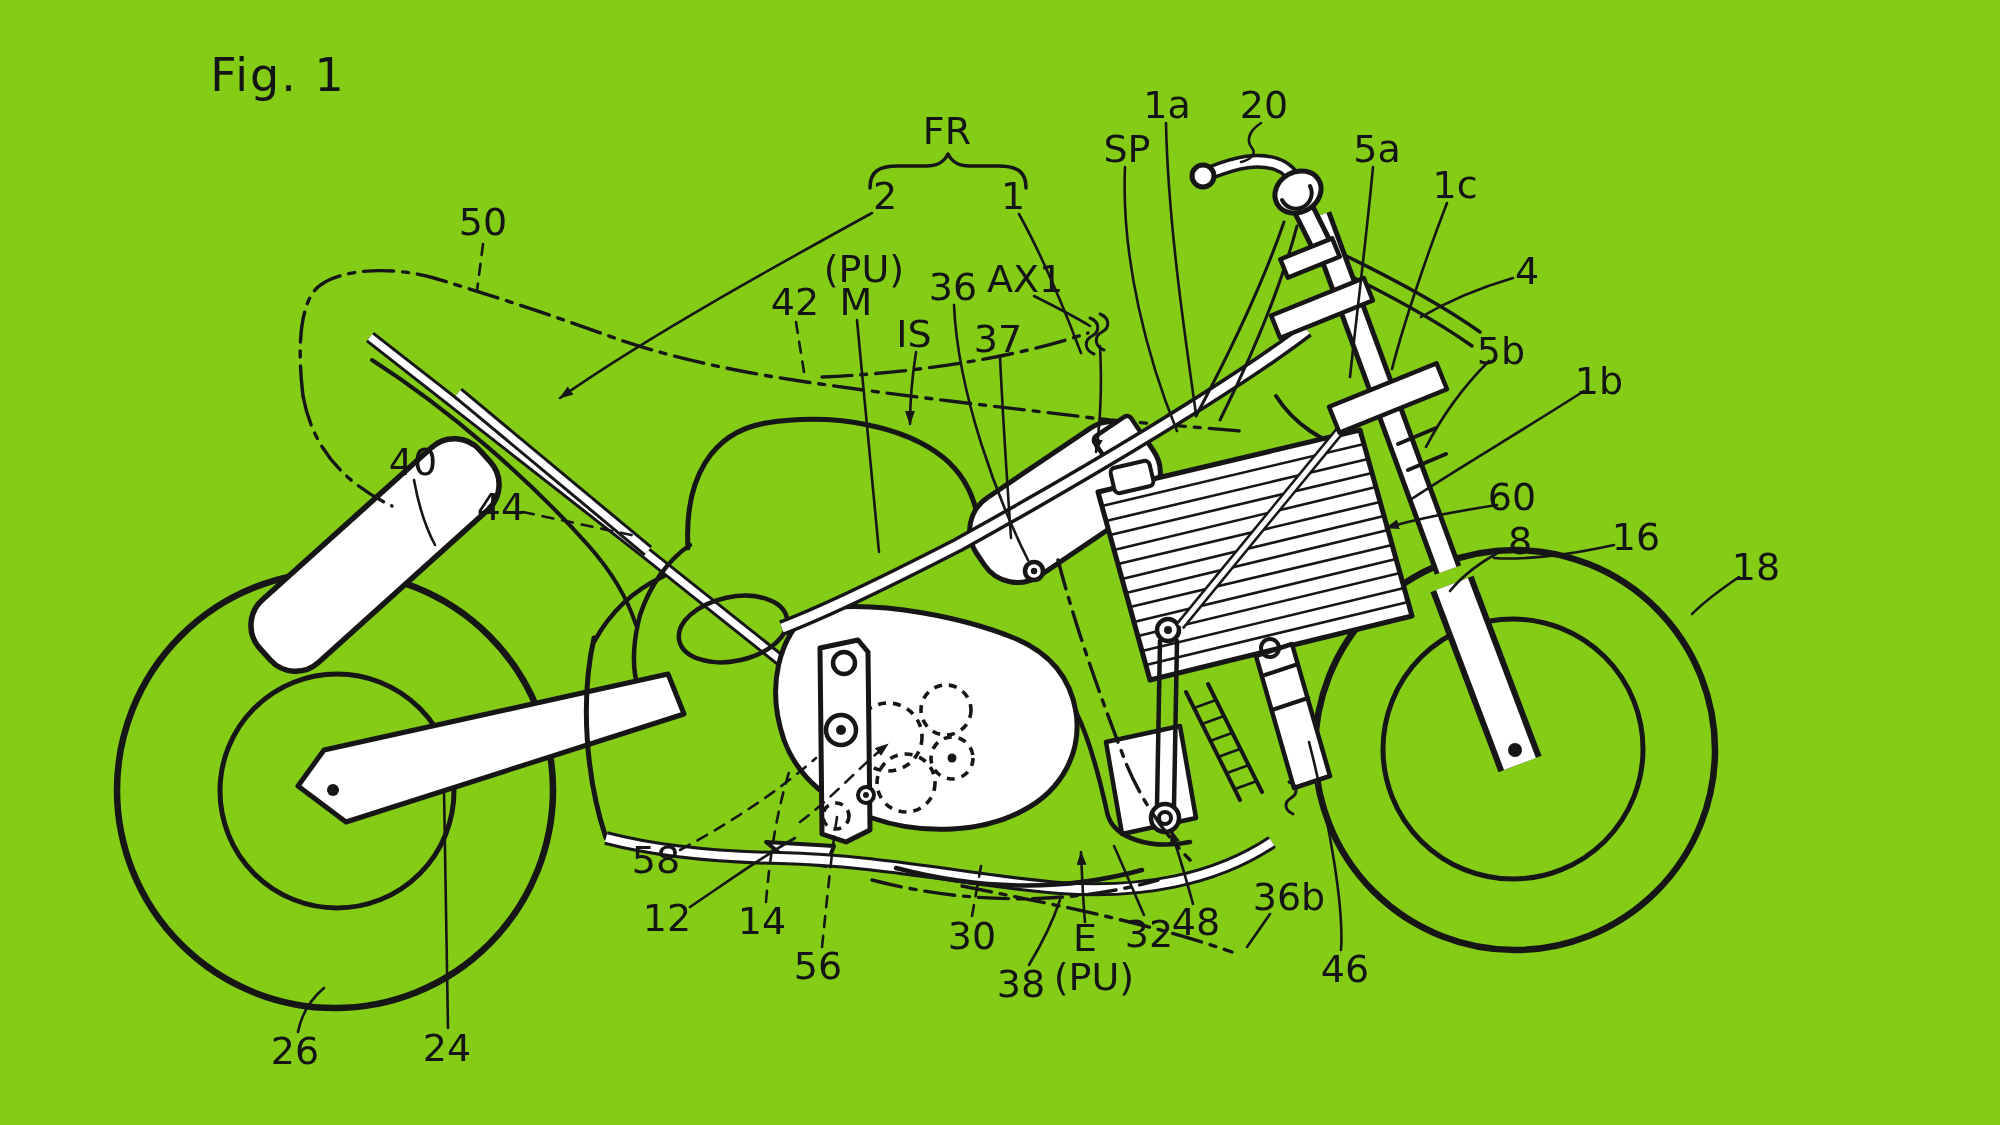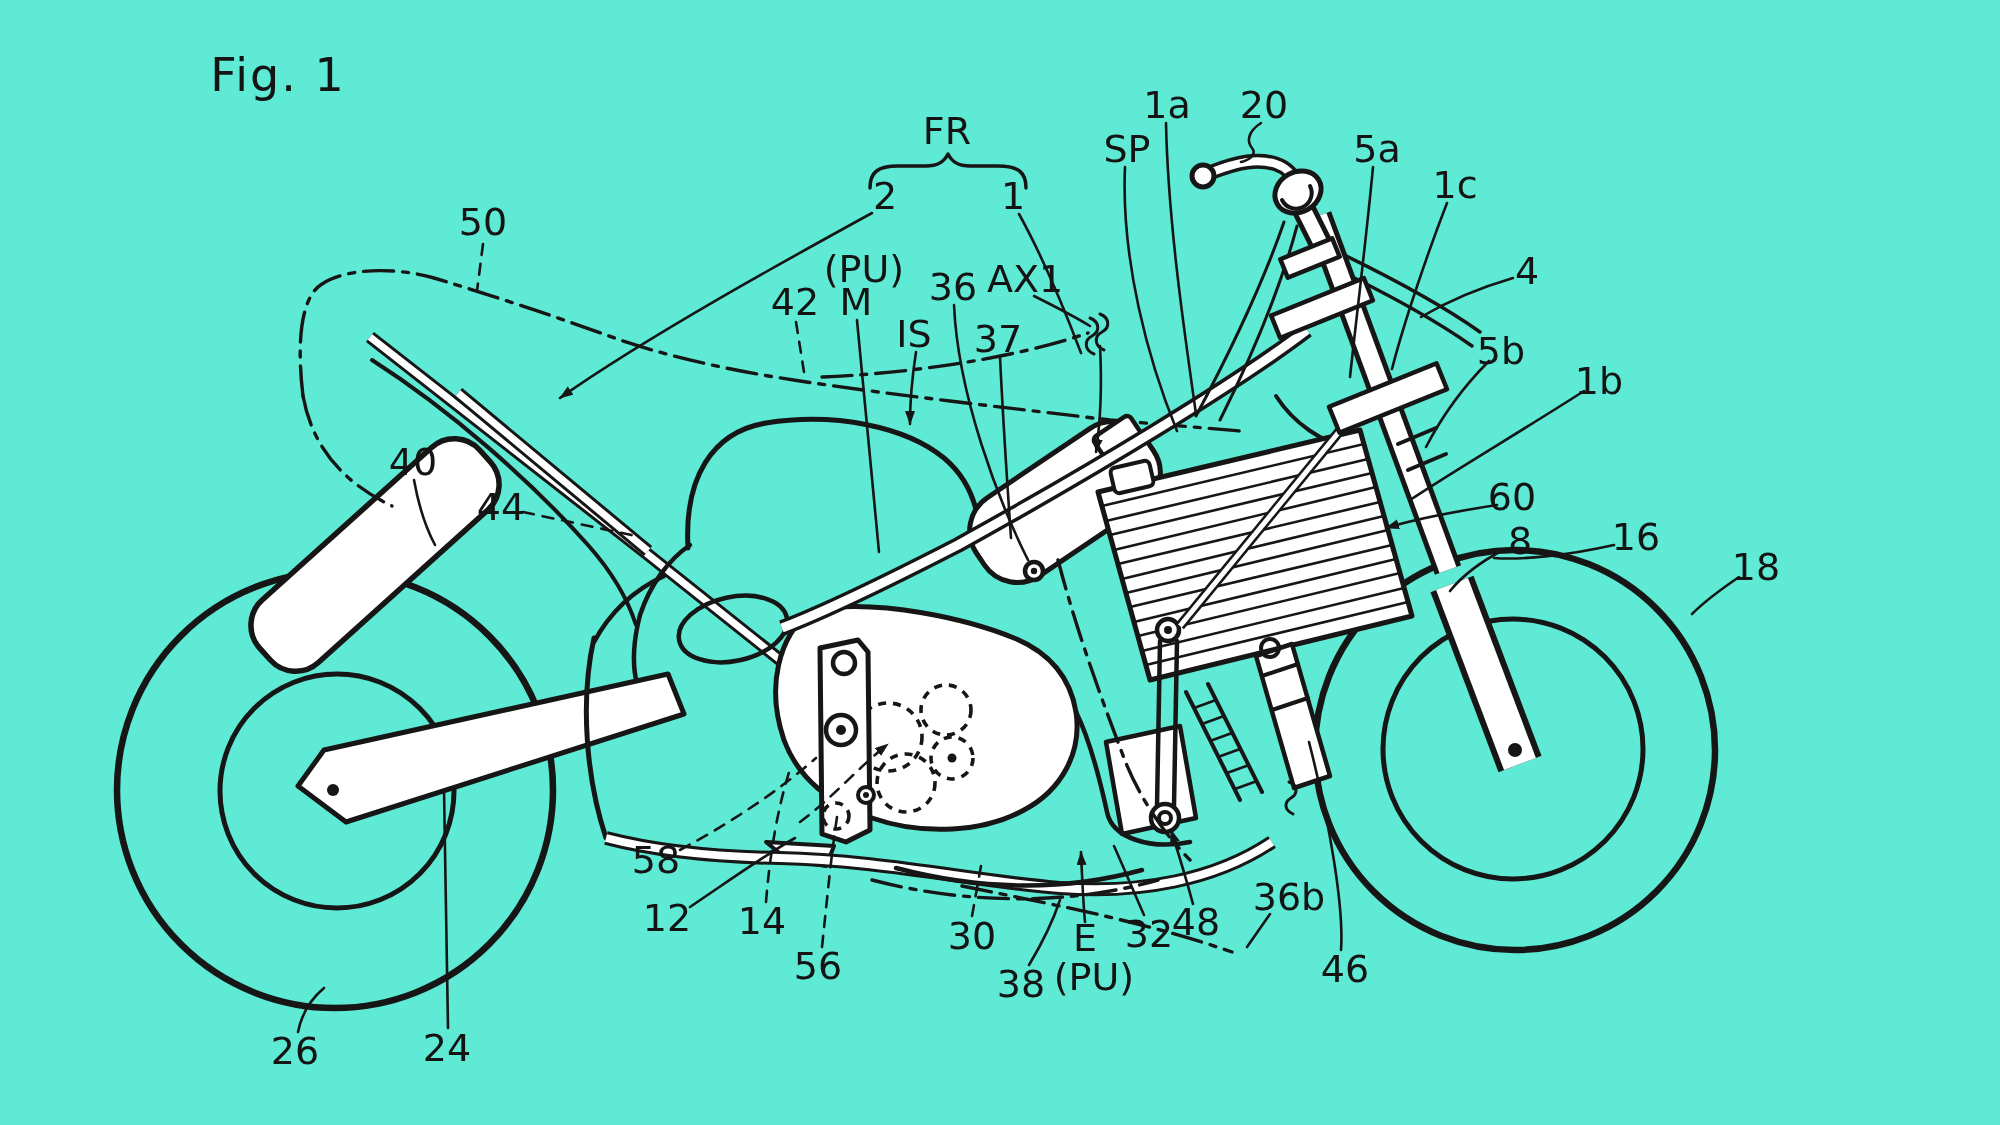--- a/index.html
+++ b/index.html
@@ -1,16 +1,16 @@
 <!DOCTYPE html>
 <html><head>
 <meta charset="utf-8">
 <style>
   html,body{margin:0;padding:0;background:#e8e8e6;}
-  .stage{position:relative;width:2000px;height:1125px;background:#5eead4;overflow:hidden;
+  .stage{position:relative;width:2000px;height:1125px;background:#84cc16;overflow:hidden;
          font-family:"DejaVu Sans", sans-serif;}
   svg{position:absolute;left:0;top:0;}
   .ln{stroke:#161616;fill:none;stroke-linecap:round;stroke-linejoin:round;}
   .fw{fill:#ffffff;stroke:#161616;stroke-linejoin:round;}
   .t-bk{stroke:#161616;fill:none;stroke-linecap:butt;stroke-linejoin:round;}
   .t-wh{stroke:#ffffff;fill:none;stroke-linecap:butt;stroke-linejoin:round;}
   .lead{stroke:#161616;fill:none;stroke-width:2.6;stroke-linecap:round;}
   .lead-d{stroke:#161616;fill:none;stroke-width:2.6;stroke-linecap:round;stroke-dasharray:11 9;}
   .dashdot{stroke:#161616;fill:none;stroke-width:3.4;stroke-linecap:round;stroke-dasharray:30 9 6 9;}
   .gear{stroke:#161616;fill:none;stroke-width:3.6;stroke-dasharray:8 7;}

